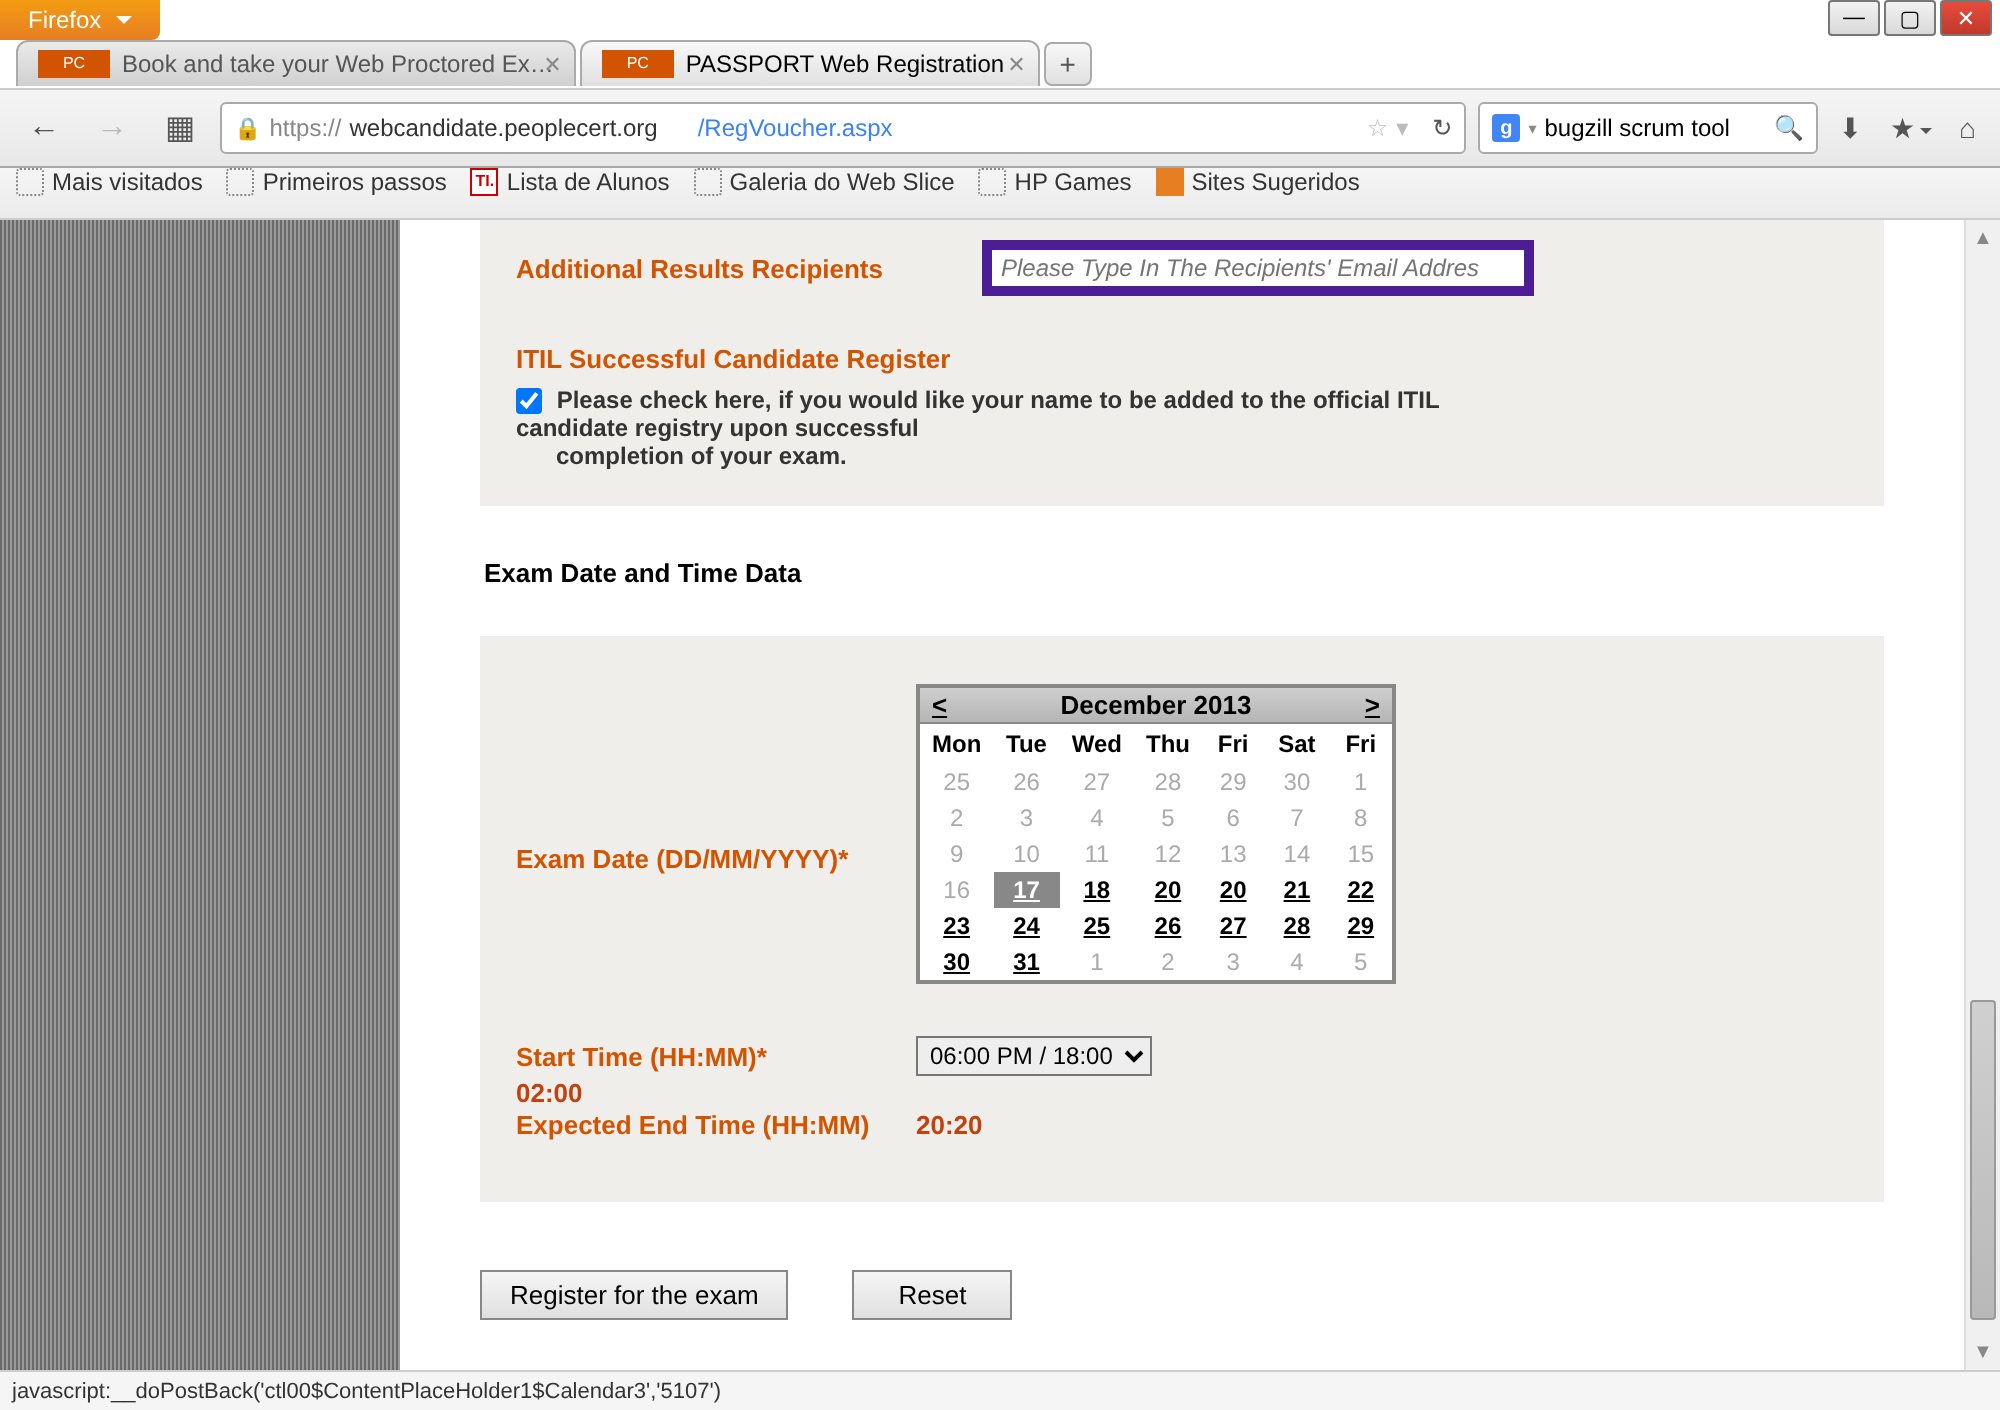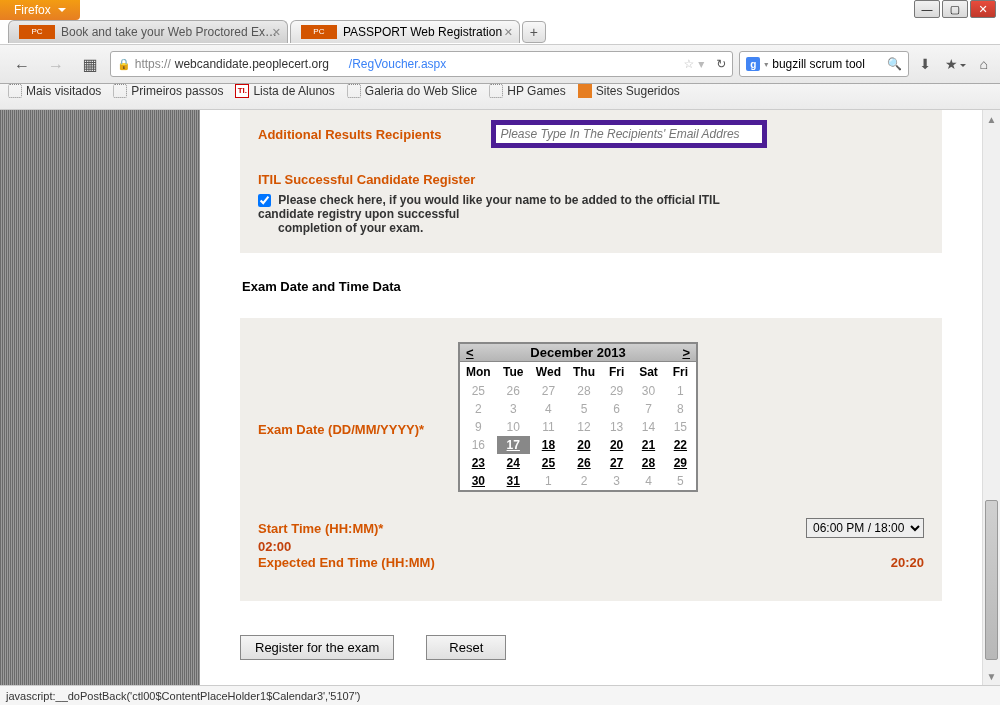--- a/index.html
+++ b/index.html
@@ -64,21 +64,21 @@
 .cal-title { flex: 1; text-align: center; }
 .cal-grid { width: 100%; border-collapse: collapse; }
 .cal-grid th { font-size: 12px; font-weight: bold; padding: 3px 6px; }
 .cal-grid td { text-align: center; font-size: 12px; padding: 2px 0; width: 14.28%; }
 .cal-grid td.dim { color: #aaa; }
 .cal-grid td.act a { color: #000; text-decoration: underline; font-weight: bold; }
 .cal-grid td.sel { background: #888; }
 .cal-grid td.sel a { color: #fff; text-decoration: underline; font-weight: bold; }
 
 .time-rows { margin-top: 26px; }
-.time-row { display: flex; align-items: center; font-size: 13px; margin-bottom: 1px; justify-content: space-between; }
+.time-row { display: flex; align-items: center; font-size: 13px; margin-bottom: 1px; }
 .time-row .lab { width: 200px; color: #d35400; font-weight: bold; }
 .time-row .val { color: #c2410c; font-weight: bold; }
 .time-select { border: 1px solid #777; background: #eee; font-size: 12px; padding: 1px 2px; }
 
 .buttons-row { margin-top: 34px; display: flex; gap: 32px; }
 .form-btn { background: linear-gradient(#f5f5f5, #e0e0e0); border: 1px solid #888; padding: 4px 14px; font-size: 13px; }
 
 .footer-text { margin-top: 30px; font-size: 11px; font-weight: bold; color: #222; }
 .footer-text a { color: #d35400; font-size: 10px; text-decoration: underline; margin-left: 6px; font-weight: normal; }
 

